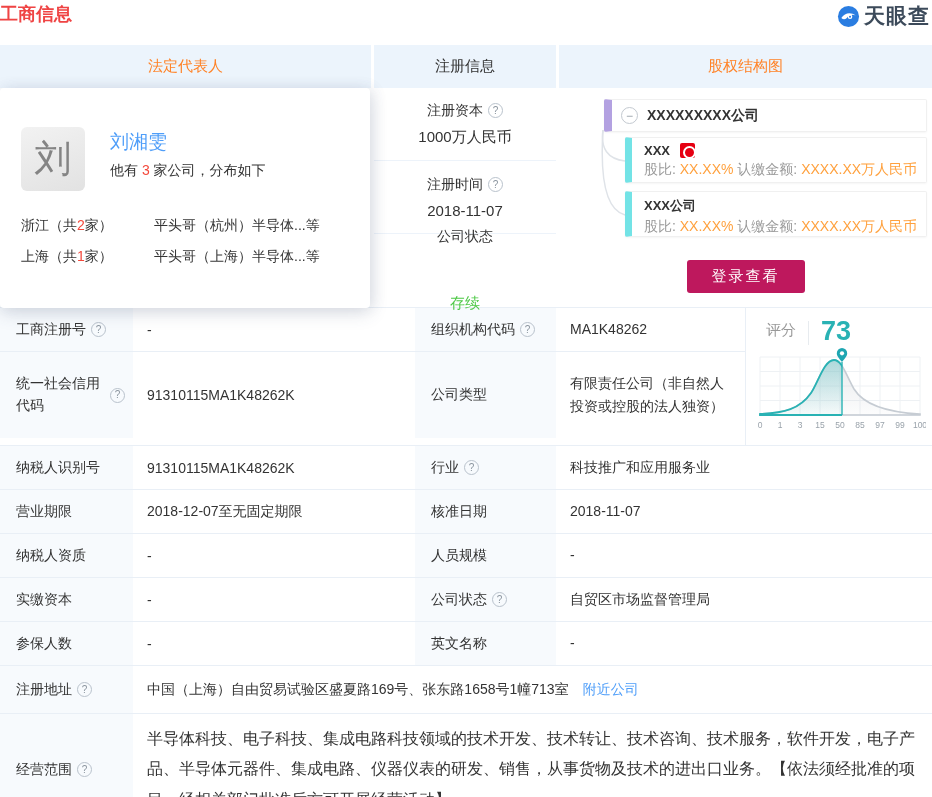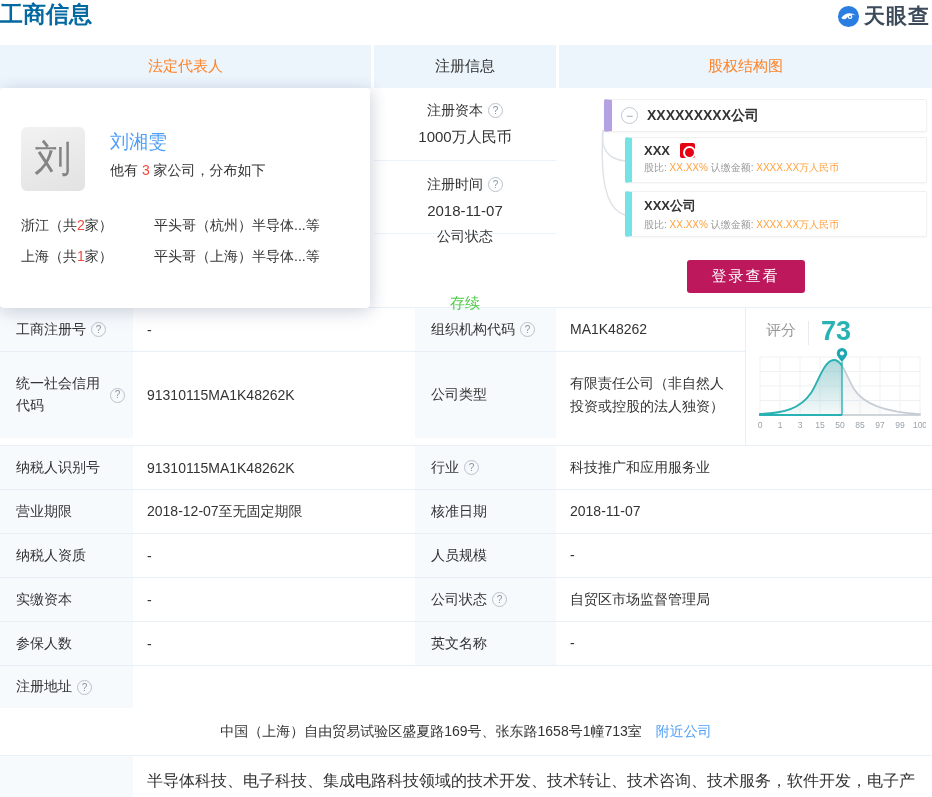--- a/index.html
+++ b/index.html
@@ -2,21 +2,21 @@
 <html><head>
 <meta charset="utf-8">
 <style>
   * { margin:0; padding:0; box-sizing:border-box; }
   html,body { background:#fff; }
   body { width:932px; font-family:"Liberation Sans","DejaVu Sans",sans-serif; color:#333; }
   .page { position:relative; width:932px; height:797px; overflow:hidden; }
 
   
   .topbar { height:45px; display:flex; justify-content:space-between; align-items:flex-start; padding:2px 2px 0 0; }
-  .page-title { font-size:23px; font-weight:700; color:#0369a1; line-height:24px; }
+  .page-title { font-size:18px; font-weight:700; color:#ef4444; line-height:24px; }
   .brand { display:flex; align-items:center; gap:4px; cursor:pointer; }
   .brand svg { width:23px; height:23px; }
   .brand-text { font-size:21px; font-weight:700; color:#3c4a5a; letter-spacing:1px; }
 
   
   .panels { display:flex; gap:3px; height:263px; border-bottom:1px solid #e9eff6; }
   .panel { display:flex; flex-direction:column; }
   .panel-1 { width:371px; }
   .panel-2 { width:182px; }
   .panel-3 { width:373px; }
@@ -60,21 +60,21 @@
   .eq-root-name { font-size:14px; font-weight:700; color:#333; }
   .minus-circle { width:17px; height:17px; border:1px solid #c3c9d0; border-radius:50%; color:#9aa3ab;
                   display:flex; align-items:center; justify-content:center; font-size:12px; line-height:1; cursor:pointer; flex:none; }
   .eq-child { left:66px; right:5px; height:46px; border-left:7px solid #73e3e6; padding:5px 0 0 12px; }
   .eq-child.c1 { top:49px; }
   .eq-child.c2 { top:103px; }
   .eq-name-line { display:flex; align-items:center; gap:10px; font-size:13px; font-weight:700; color:#333; }
   .eq-logo { width:15px; height:15px; background:#e60012; border-radius:2px; position:relative; }
   .eq-logo::after { content:""; position:absolute; left:3px; top:3px; width:9px; height:9px;
                     border:2px solid #fff; border-radius:50%; }
-  .eq-detail { font-size:10px; color:#999; margin-top:3px; }
+  .eq-detail { font-size:14px; color:#999; margin-top:3px; }
   .eq-detail .ov { color:#ffa13e; }
   .eq-links { position:absolute; left:40px; top:42px; width:34px; height:100px; }
   .login-btn { position:absolute; left:50%; top:172px; transform:translateX(-50%);
                background:#be185d; color:#fff; font-size:15px; letter-spacing:2px;
                padding:7px 25px; border:none; border-radius:3px; cursor:pointer; }
 
   
   .table { width:932px; }
   .trow { display:flex; border-bottom:1px solid #e9eff6; min-height:43px; }
   .cell { display:flex; align-items:center; font-size:14px; color:#333; }
@@ -82,21 +82,21 @@
   .cl1 { width:133px; }
   .cv1 { width:282px; padding:10px 14px; }
   .cl2 { width:141px; }
   .cv2 { flex:1; padding:10px 14px; line-height:1.65; }
   .group { display:flex; border-bottom:1px solid #e9eff6; }
   .group-left { width:745px; }
   .group-left .trow:last-child { border-bottom:none; }
   .group .trow { border-bottom:1px solid #e9eff6;justify-content:flex-end; }
   .group-left .trow.r1 { min-height:43px; }
   .group-left .trow.r2 { min-height:86px; border-bottom:none; }
-  .row-addr { min-height:46px;flex-direction:column; }
+  .row-addr { min-height:46px; }
   .row-scope { min-height:88px; }
   .cv-wide { flex:1; padding:10px 14px; line-height:1.9; display:block; align-self:center; }
   .link { color:#4f9ef9; cursor:pointer; margin-left:14px; white-space:nowrap; }
 
   
   .score-panel { width:187px; border-left:1px solid #e9eff6; padding:10px 0 0 0; }
   .score-head { display:flex; align-items:flex-end; gap:12px; padding-left:20px; }
   .score-label { font-size:15px; color:#999; padding-bottom:5px; border-right:1px solid #e7ebef; padding-right:12px; }
   .score-value { font-size:27px; font-weight:700; color:#29b2b4; line-height:1; }
   .score-chart { margin:2px 0 0 8px; }

